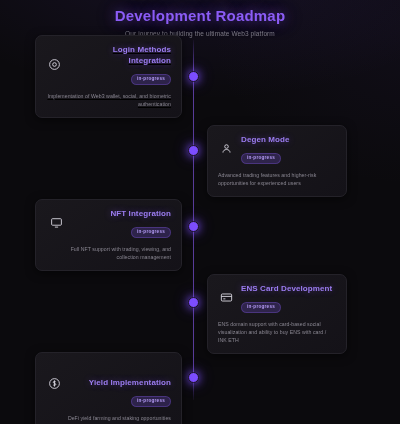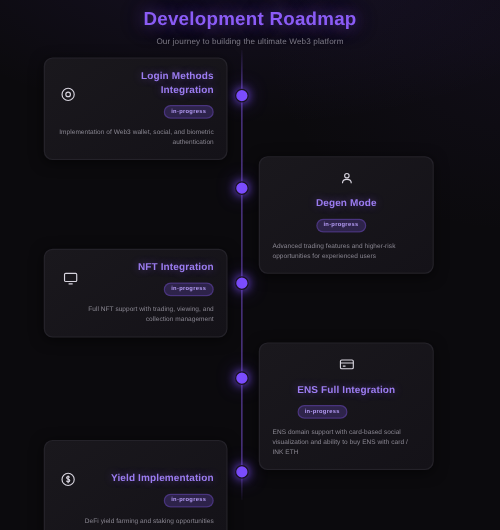--- a/index.html
+++ b/index.html
@@ -49,21 +49,21 @@
     border:1px solid #242229;
     border-radius:7px;
     padding:8px 10px 9px 10px;
     box-shadow:0 2px 10px rgba(0,0,0,0.55);
   }
   .card.left  { left:35px;  width:147px; text-align:right; }
   .card.right { left:207px; width:140px; text-align:left; }
 
   .card-head { display:flex; align-items:center; gap:7px; }
   .card.left  .card-head { flex-direction:row; justify-content:flex-start; }
-  .card.right .card-head { flex-direction:column; justify-content:flex-start; }
+  .card.right .card-head { justify-content:flex-start; }
 
   .icon-wrap {
     flex:0 0 auto; width:16px; height:16px;
     display:flex; align-items:center; justify-content:center;
     color:#d7d4de;
   }
   .icon-wrap svg { width:13px; height:13px; display:block; }
 
   .head-text { flex:1 1 auto; }
   .card.left  .head-text { text-align:right; }
@@ -100,21 +100,21 @@
   </div>
 
   <div class="timeline-line"></div>
 
   <div class="node" style="top:71px;"></div>
   <div class="node" style="top:145px;"></div>
   <div class="node" style="top:221px;"></div>
   <div class="node" style="top:297px;"></div>
   <div class="node" style="top:372px;"></div>
 
-  <div class="card left" style="top:46px;">
+  <div class="card left" style="top:35px;text-decoration:underline;">
     <div class="card-head">
       <span class="icon-wrap">
         <svg viewBox="0 0 24 24" fill="none" stroke="currentColor" stroke-width="1.7">
           <circle cx="12" cy="12" r="9"></circle>
             <circle cx="12" cy="12" r="3.4"></circle>
         </svg>
       </span>
       <span class="head-text">
         <span class="card-title" style="display:block;">Login Methods Integration</span>
         <span class="badge">in-progress</span>
@@ -158,21 +158,21 @@
   <div class="card right" style="top:274px;">
     <div class="card-head">
       <span class="icon-wrap">
         <svg viewBox="0 0 24 24" fill="none" stroke="currentColor" stroke-width="1.7">
           <rect x="2.5" y="5.5" width="19" height="13" rx="2"></rect>
             <path d="M2.5 10h19"></path>
             <path d="M6 14.5h4"></path>
         </svg>
       </span>
       <span class="head-text">
-        <span class="card-title" style="display:block;">ENS Full Integration</span>
+        <span class="card-title" style="display:block;">ENS Card Development</span>
         <span class="badge">in-progress</span>
       </span>
     </div>
     <div class="card-desc">ENS domain support with card-based social visualization and ability to buy ENS with card / INK ETH</div>
   </div>
 
   <div class="card left" style="top:352px;">
     <div class="card-head">
       <span class="icon-wrap">
         <svg viewBox="0 0 24 24" fill="none" stroke="currentColor" stroke-width="1.7">

